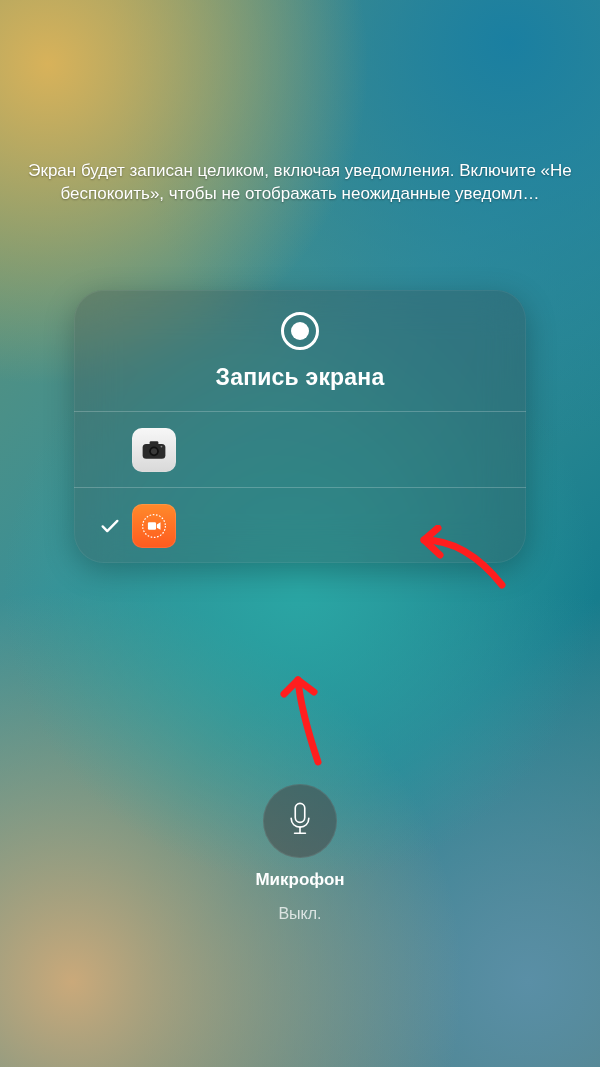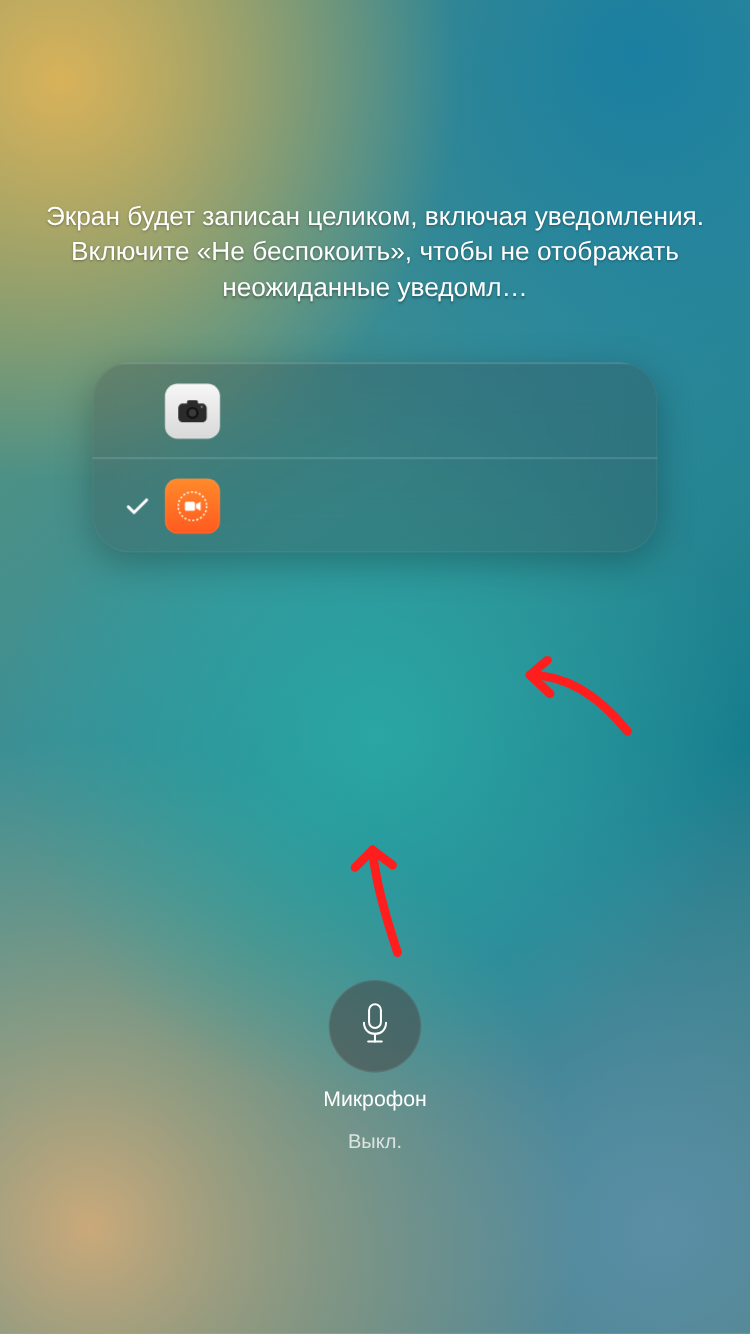--- a/index.html
+++ b/index.html
@@ -12,21 +12,21 @@
       radial-gradient(circle at 12% 92%, #caa97a 0%, rgba(202,169,122,0) 35%),
       radial-gradient(circle at 88% 92%, #5a8fa6 0%, rgba(90,143,166,0) 35%),
       linear-gradient(140deg, #6a926e 0%, #3a8f95 40%, #167d8d 70%, #4f7a73 100%);
     position: relative;
     color: #fff;
   }
 
   .hint {
     position: absolute; left: 0; right: 0; top: 160px;
     text-align: center; padding: 0 16px;
-    font-size: 21px; line-height: 1.35;
+    font-size: 17px; line-height: 1.35;
     text-shadow: 0 1px 2px rgba(0,0,0,.35);
   }
 
   .panel {
     position: absolute; left: 74px; top: 290px; width: 452px;
     border-radius: 30px;
     background: rgba(60,60,60,0.25);
     backdrop-filter: blur(20px);
     box-shadow: 0 8px 30px rgba(0,0,0,.25), inset 0 0 0 1px rgba(255,255,255,0.06);
     overflow: hidden;
@@ -85,32 +85,38 @@
     position:absolute; left:0; right:0; top: 784px;
     display:flex; flex-direction:column; align-items:center;
   }
   .mic-circle {
     width: 74px; height: 74px; border-radius: 50%;
     background: rgba(70,70,70,0.55);
     box-shadow: inset 0 0 0 1px rgba(255,255,255,.08);
     display:flex; align-items:center; justify-content:center;
   }
   .mic-circle svg { width: 30px; height: 38px; }
-  .mic-title { margin-top: 12px; font-size: 17px; font-weight:400; }
+  .mic-title { margin-top: 12px; font-size: 17px; font-weight:700; }
   .mic-state { margin-top: 15px; font-size: 16px; color: rgba(255,255,255,.75); }
 
   .arrow { position:absolute; pointer-events:none; }
   .arrow svg { display:block; }
 </style>
 </head>
 <body>
 
 <div class="hint">Экран будет записан целиком, включая уведомления. Включите «Не беспокоить», чтобы не отображать неожиданные уведомл…</div>
 
 <div class="panel">
+  <div class="panel-header">
+    <div class="record-outer">
+      <div class="record-inner"></div>
+    </div>
+    <div class="panel-title">Запись экрана</div>
+  </div>
 
   <div class="option-row">
     <div class="check-slot"></div>
     <div class="app-icon camera-icon">
       <svg viewBox="0 0 64 64">
         <rect x="6" y="18" width="52" height="34" rx="8" fill="#2b2b2b"></rect>
         <rect x="22" y="12" width="20" height="10" rx="3" fill="#2b2b2b"></rect>
         <circle cx="32" cy="35" r="11" fill="#111"></circle>
         <circle cx="32" cy="35" r="7" fill="#3a3a3a"></circle>
         <circle cx="49" cy="24" r="2" fill="#888"></circle>

